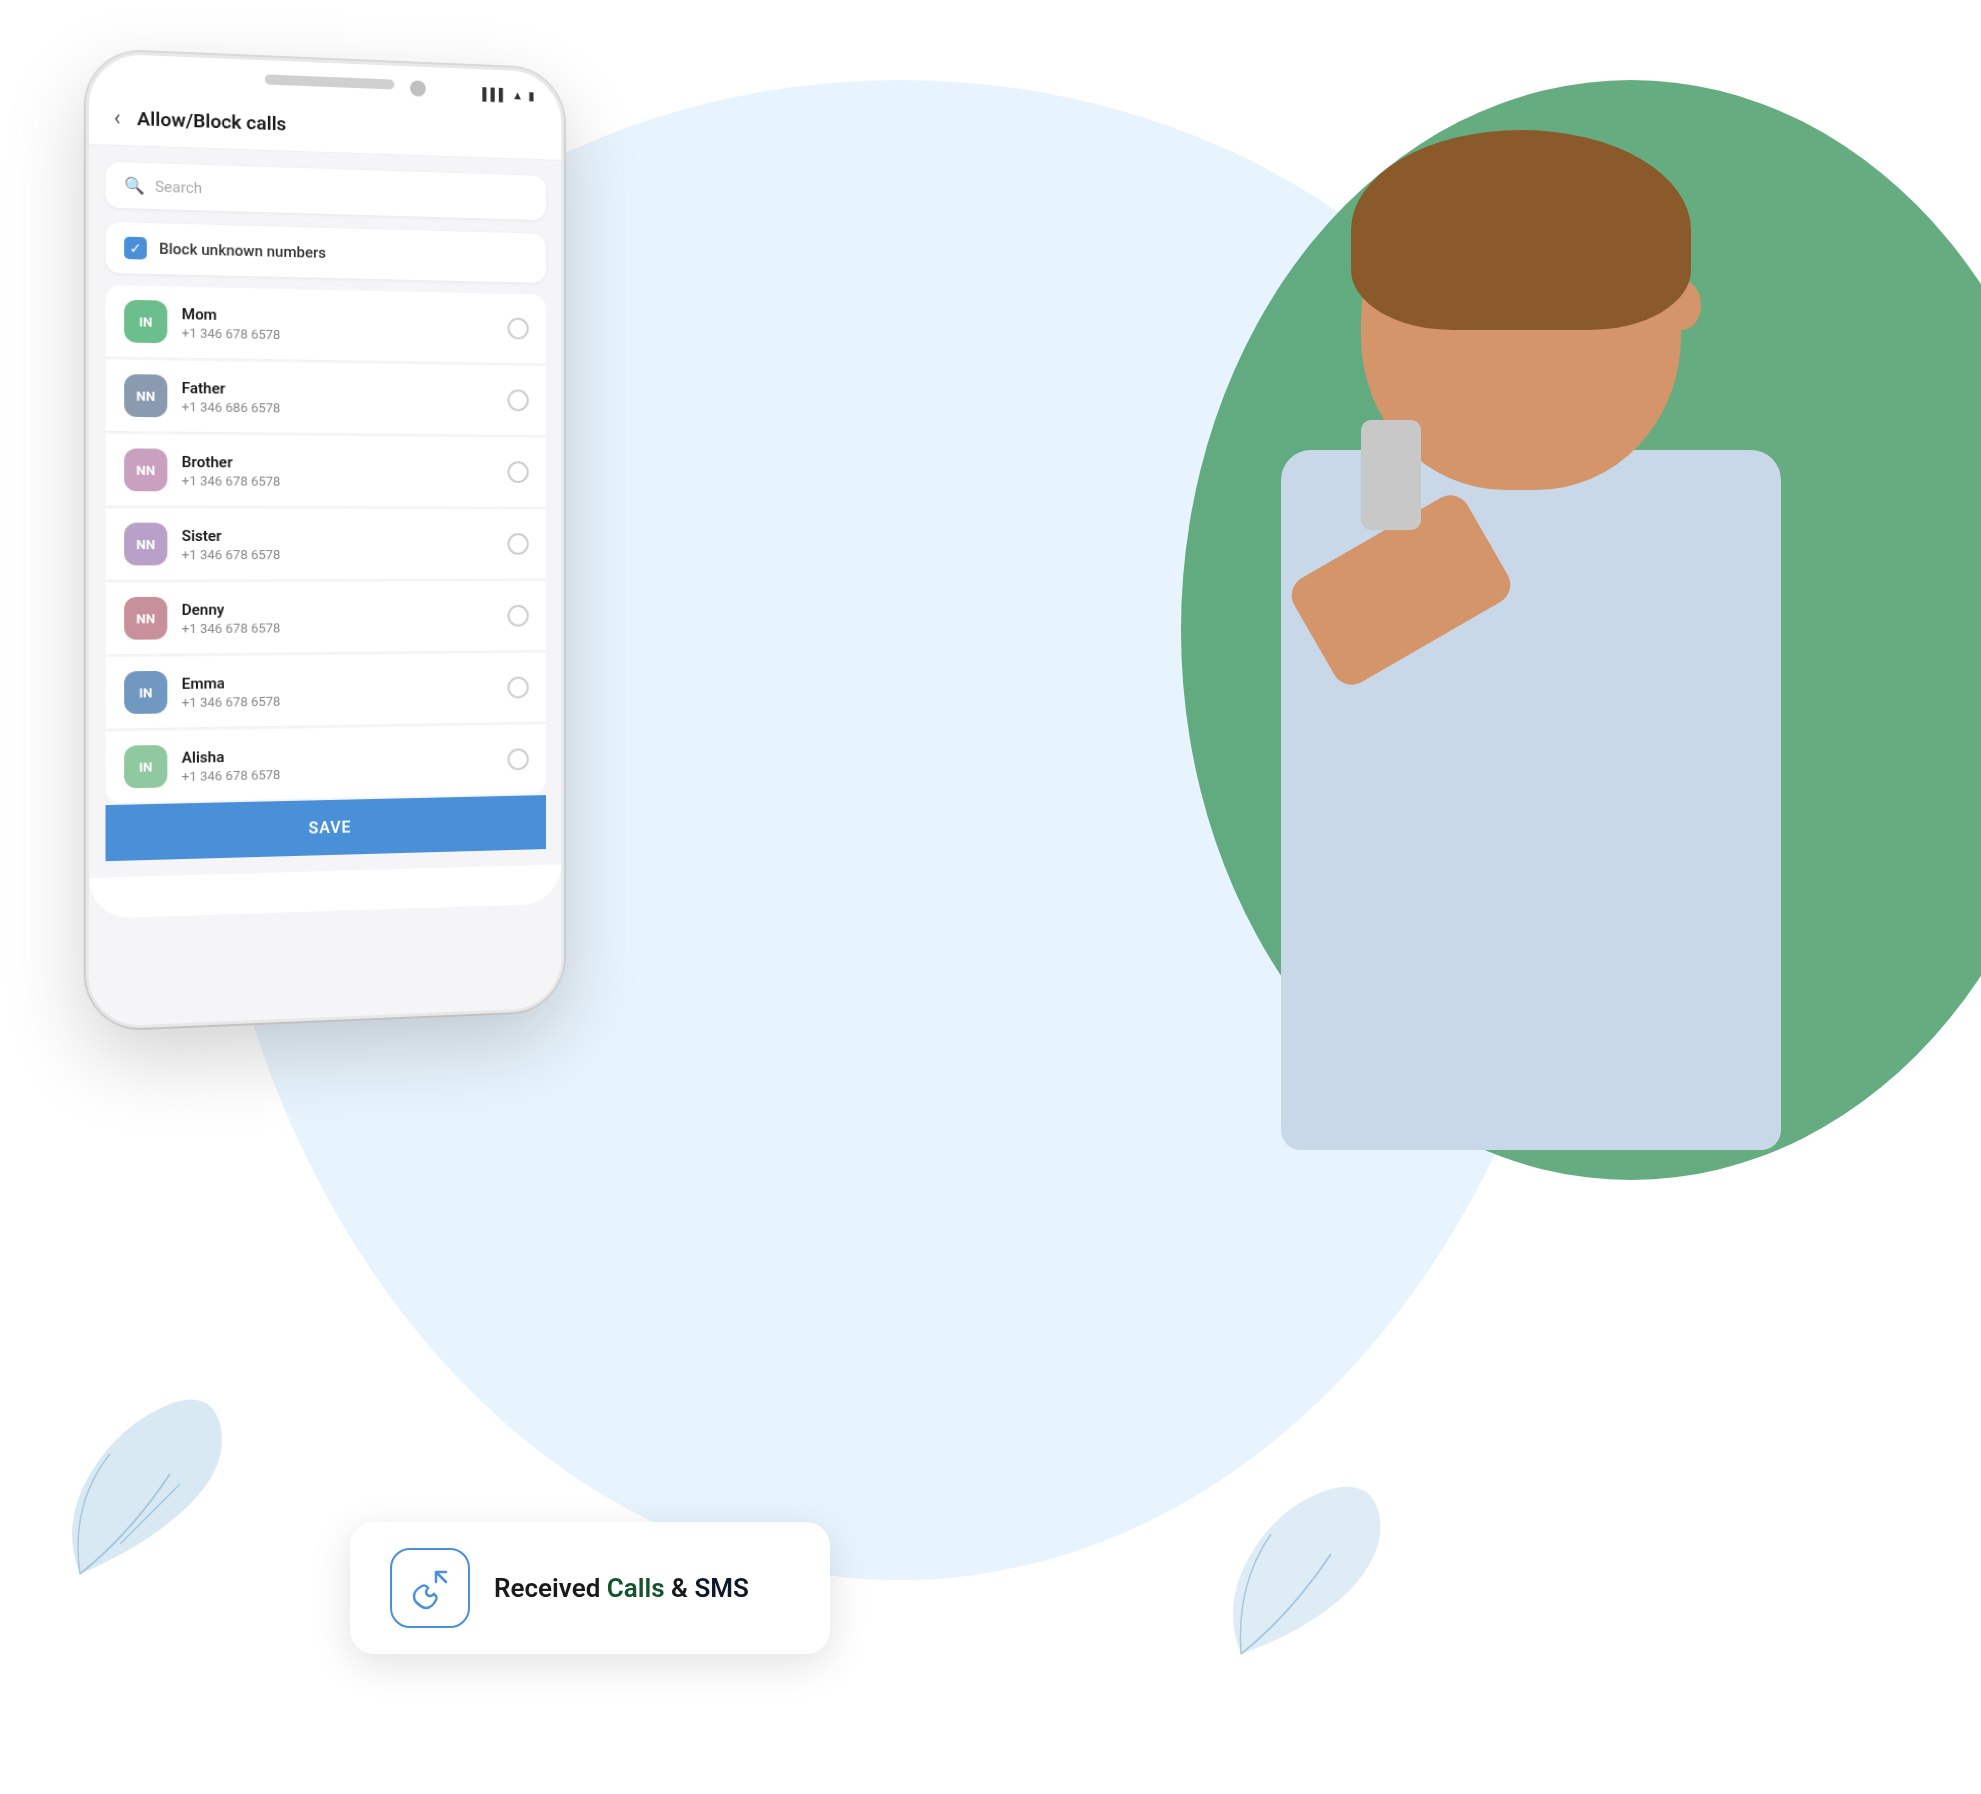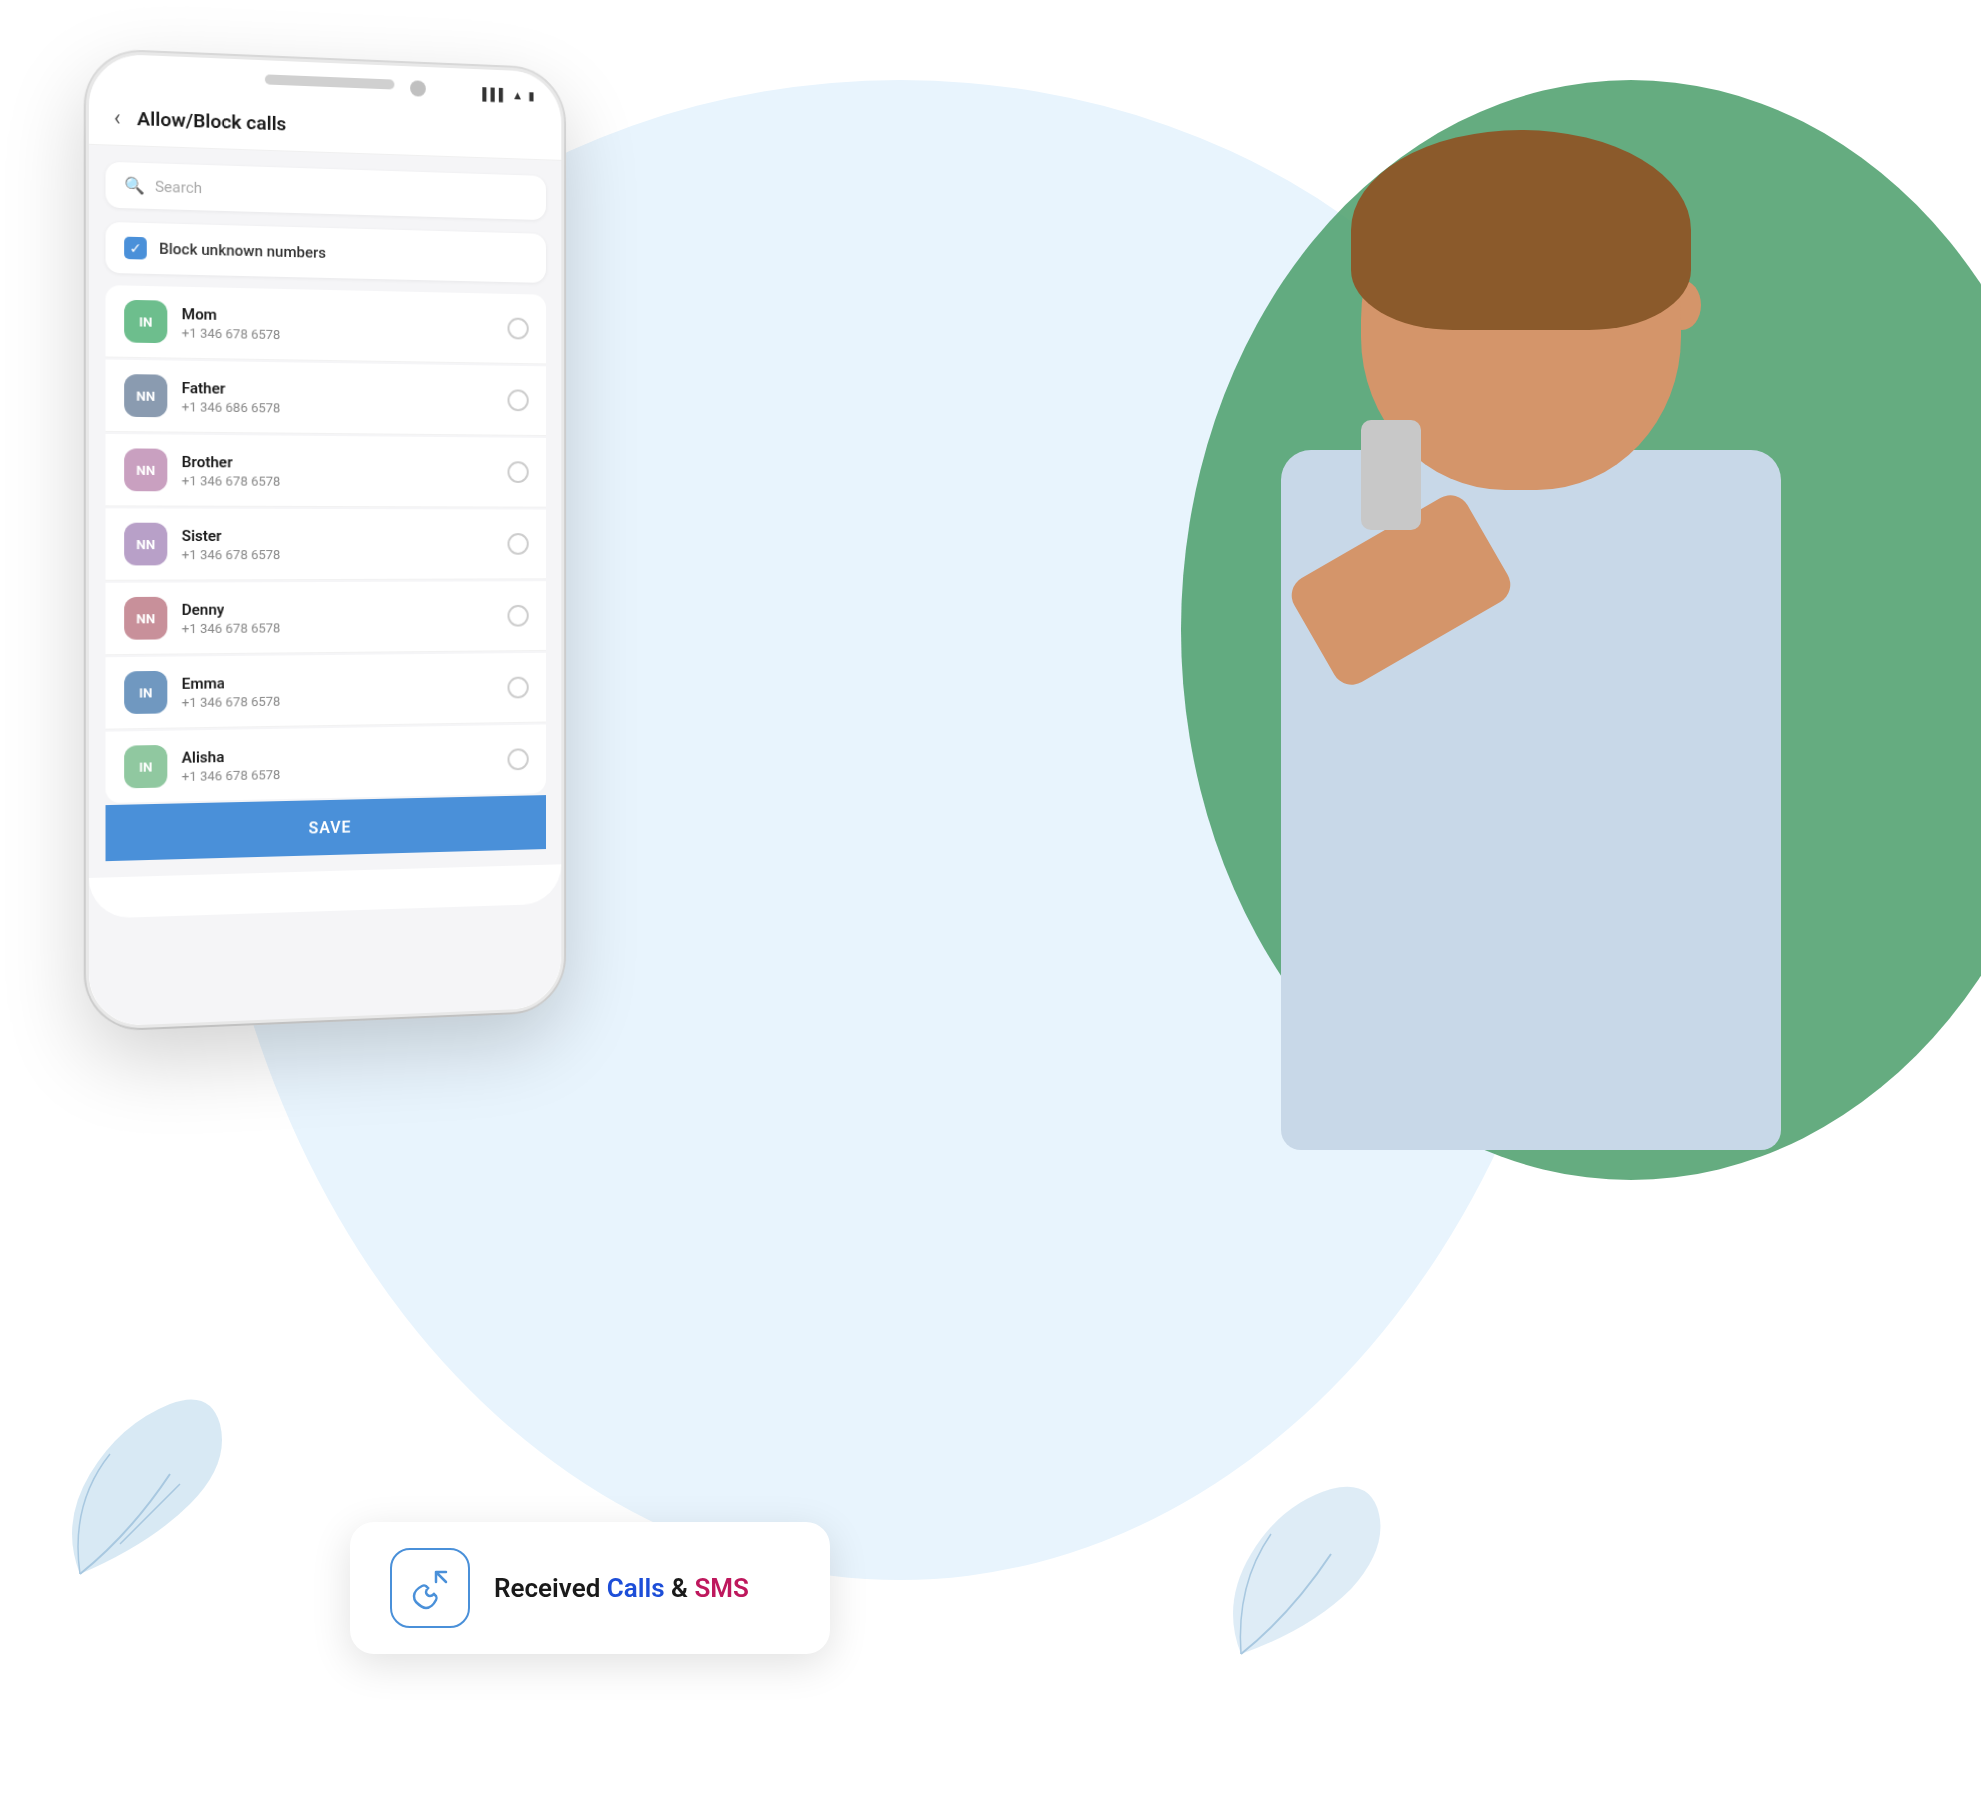--- a/index.html
+++ b/index.html
@@ -293,22 +293,22 @@
       justify-content: center;
       color: #4a90d9;
       font-size: 36px;
       flex-shrink: 0;
     }
     .card-text {
       font-size: 26px;
       font-weight: 600;
       color: #1a1a1a;
     }
-    .card-text .calls-colored { color: #1d4ed8; }
-    .card-text .sms-colored { color: #be185d; }
+    .card-text .calls-colored { color: #14532d; }
+    .card-text .sms-colored { color: #0f172a; }
 
   </style>
 </head>
 <body>
 
 <div class="bg-blob"></div>
 
 <div class="leaf-left">
   <svg viewBox="0 0 180 220" fill="none" xmlns="http://www.w3.org/2000/svg">
     <path d="M30 200 Q10 150 40 100 Q70 50 120 30 Q160 15 170 50 Q180 90 140 130 Q100 170 30 200Z" fill="#c8dff0" opacity="0.7"></path>

